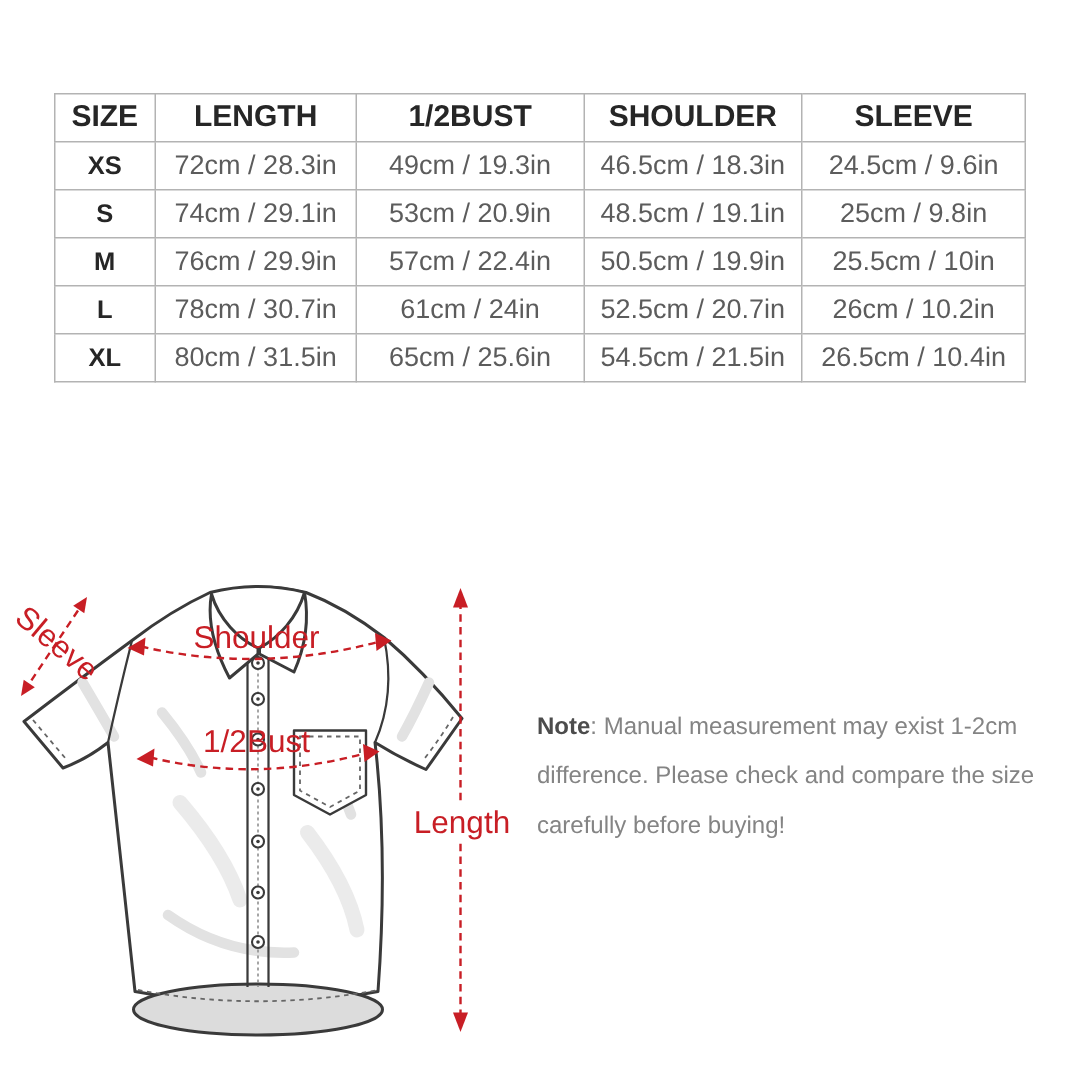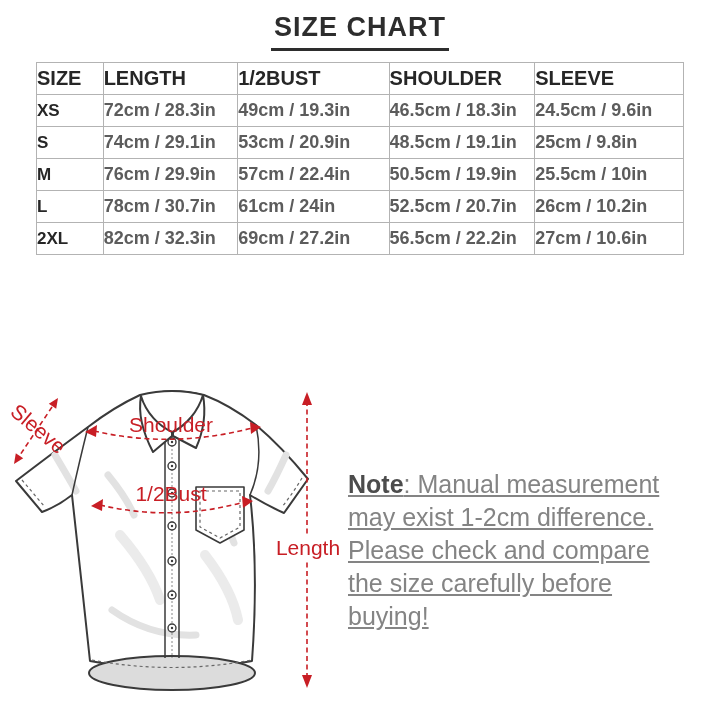--- a/index.html
+++ b/index.html
@@ -25,25 +25,25 @@
 
   
   .size-table {
     position:absolute; top:62px; left:36px; width:648px;
     border-collapse:collapse; table-layout:fixed;
     background:#fff;
   }
   .size-table th, .size-table td {
     border:1px solid #b3b3b3;
     height:32px;
-    text-align:left; vertical-align:middle;
+    text-align:center; vertical-align:middle;
     white-space:nowrap; overflow:hidden;margin-top:44px;
   }
   .size-table th { font-size:20px; font-weight:bold; color:#262626; }
-  .size-table td { font-size:18px; color:#5c5c5c; font-weight:bold; }
+  .size-table td { font-size:18px; color:#5c5c5c; font-weight:normal; }
   .size-table td.size-col { font-size:17px; font-weight:bold; color:#262626; }
   col.c-size     { width:10.3%; }
   col.c-length   { width:20.8%; }
   col.c-bust     { width:23.4%; }
   col.c-shoulder { width:22.5%; }
   col.c-sleeve   { width:23.0%; }
 
   
   .shirt-svg { position:absolute; top:385px; left:0; width:360px; height:335px; }
   .outline   { fill:#ffffff; stroke:#3a3a3a; stroke-width:2; stroke-linejoin:round; }
@@ -55,33 +55,30 @@
   .collar-band { fill:#c6c6c6; stroke:#3a3a3a; stroke-width:1.8; }
   .btn  { fill:#fff; stroke:#3a3a3a; stroke-width:1.4; }
   .btnh { fill:#3a3a3a; }
   .red-dash { fill:none; stroke:var(--accent); stroke-width:1.6; stroke-dasharray:5 3.5; }
   .red-fill { fill:var(--accent); }
   .red-text { fill:var(--accent); font-family:"Liberation Sans",sans-serif; font-size:21px; }
   .label-bg { fill:#ffffff; }
 
   
   .note {
-    position:absolute; left:348px; top:468px; width:334px;
-    font-size:25px; line-height:33px; color:#848484;text-decoration:underline;
+    position:absolute; left:358px; top:468px; width:334px;
+    font-size:16px; line-height:33px; color:#848484;
   }
   .note b { color:#4c4c4c; font-weight:bold; }
 </style>
 </head>
 <body>
 
 <div class="page">
 
-  <div class="title-wrap">
-    <span class="page-title">SIZE CHART</span>
-  </div>
 
   <table class="size-table">
     <colgroup>
       <col class="c-size">
         <col class="c-length">
         <col class="c-bust">
         <col class="c-shoulder">
         <col class="c-sleeve">
     </colgroup>
     <thead>
@@ -116,25 +113,25 @@
           <td>25.5cm / 10in</td>
         </tr>
         <tr>
           <td class="size-col">L</td>
           <td>78cm / 30.7in</td>
           <td>61cm / 24in</td>
           <td>52.5cm / 20.7in</td>
           <td>26cm / 10.2in</td>
         </tr>
         <tr>
-          <td class="size-col">2XL</td>
-          <td>82cm / 32.3in</td>
-          <td>69cm / 27.2in</td>
-          <td>56.5cm / 22.2in</td>
-          <td>27cm / 10.6in</td>
+          <td class="size-col">XL</td>
+          <td>80cm / 31.5in</td>
+          <td>65cm / 25.6in</td>
+          <td>54.5cm / 21.5in</td>
+          <td>26.5cm / 10.4in</td>
         </tr>
       </tbody>
   </table>
 
   <svg class="shirt-svg" viewBox="0 0 360 335">
 
     <path class="collar-band" d="M141,11 Q172,2 203,10 L203,27 Q172,36 142,28 Z"></path>
     <line x1="152" y1="12" x2="152" y2="30" stroke="#8a8a8a" stroke-width="1"></line>
     <line x1="165" y1="9" x2="165" y2="32" stroke="#8a8a8a" stroke-width="1"></line>
     <line x1="179" y1="9" x2="179" y2="32" stroke="#8a8a8a" stroke-width="1"></line>

